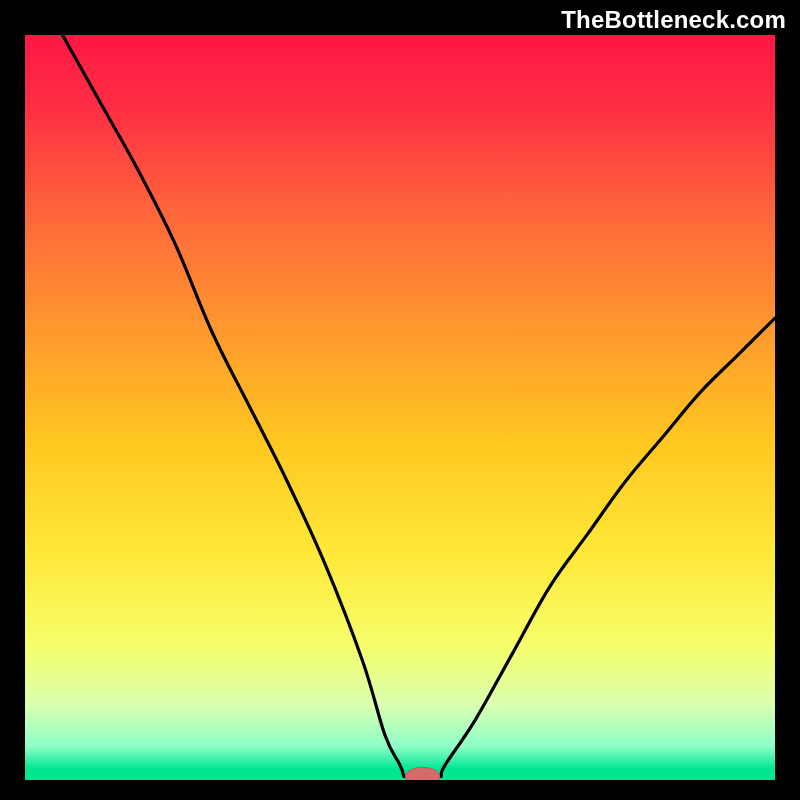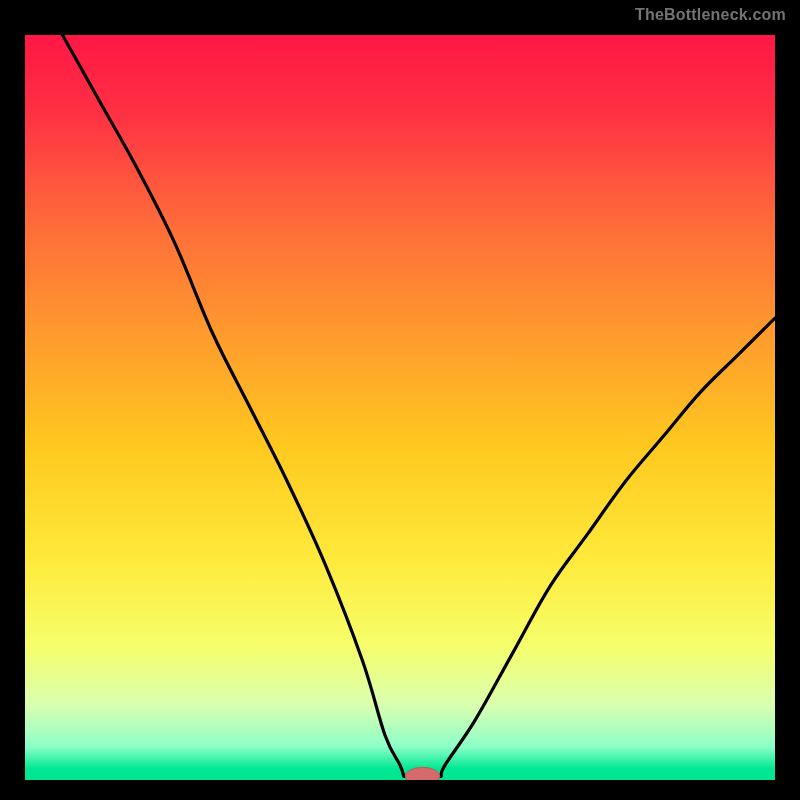--- a/index.html
+++ b/index.html
@@ -8,23 +8,23 @@
     position: relative;
     width: 800px;
     height: 800px;
     background: #000;
   }
   .watermark {
     position: absolute;
     top: 6px;
     right: 14px;
     font-family: Arial, Helvetica, sans-serif;
-    font-size: 16px;
+    font-size: 24px;
     font-weight: 600;
-    color: #737373;
+    color: #ffffff;
     letter-spacing: 0.2px;
     user-select: none;
   }
   .plot {
     position: absolute;
     left: 25px;
     top: 35px;
     width: 750px;
     height: 745px;
   }

